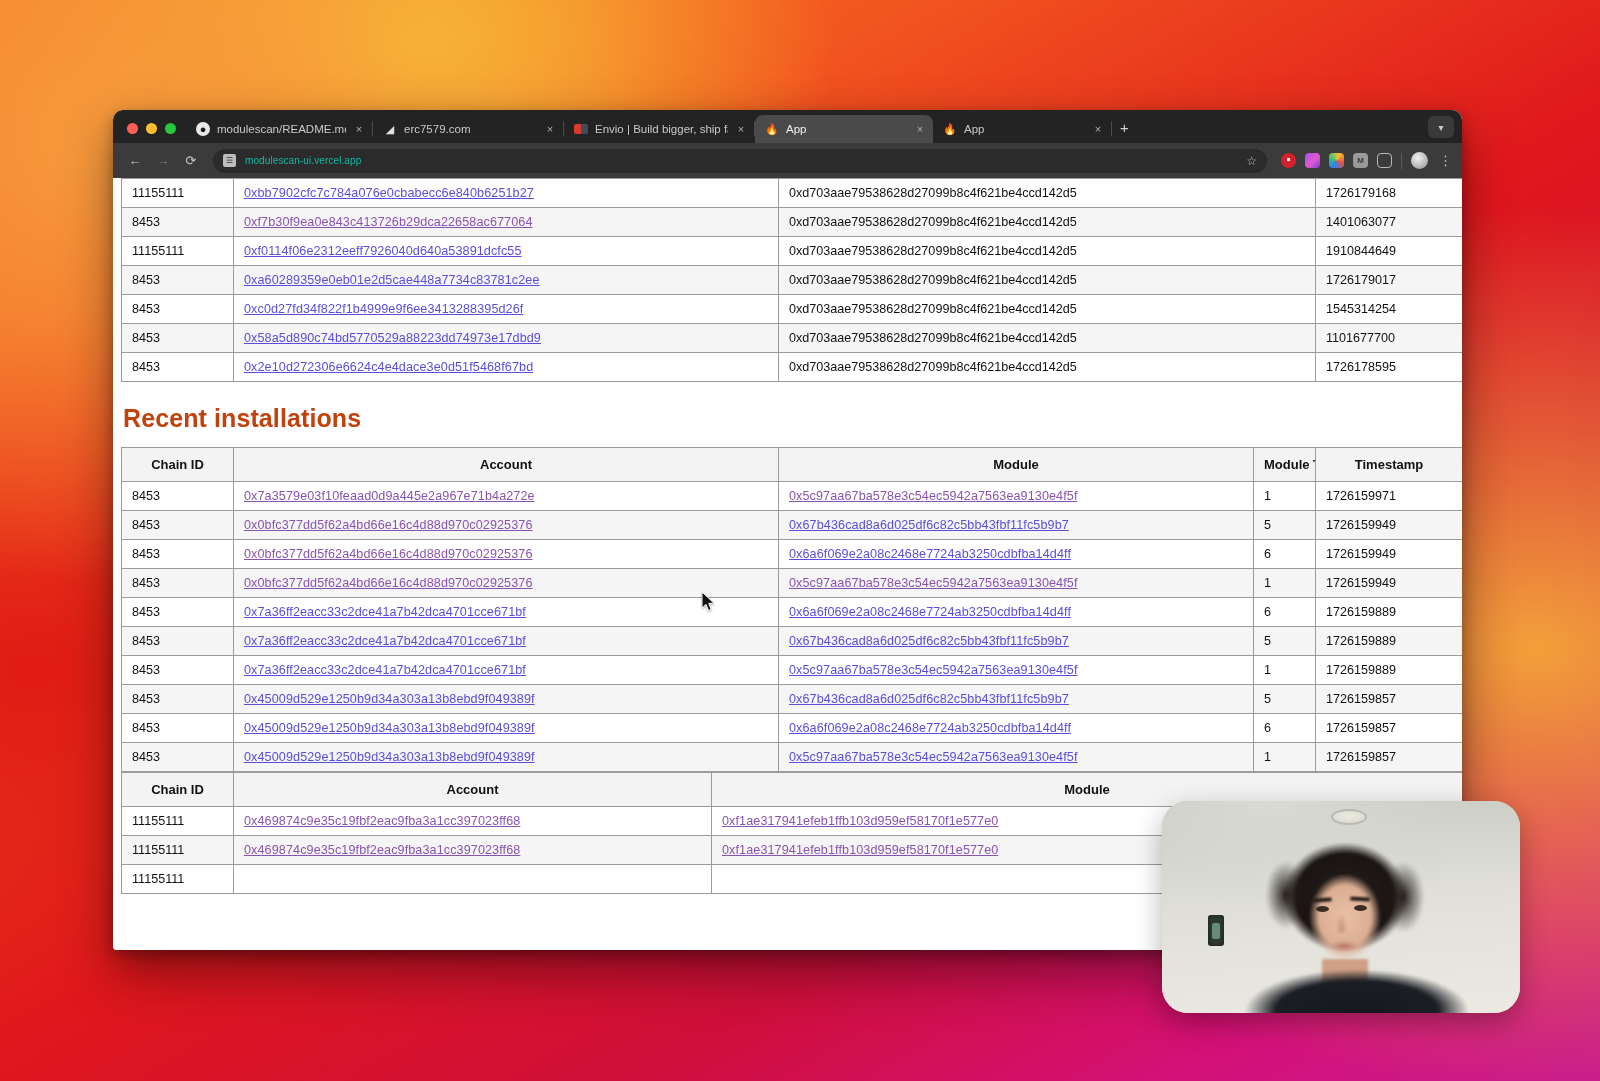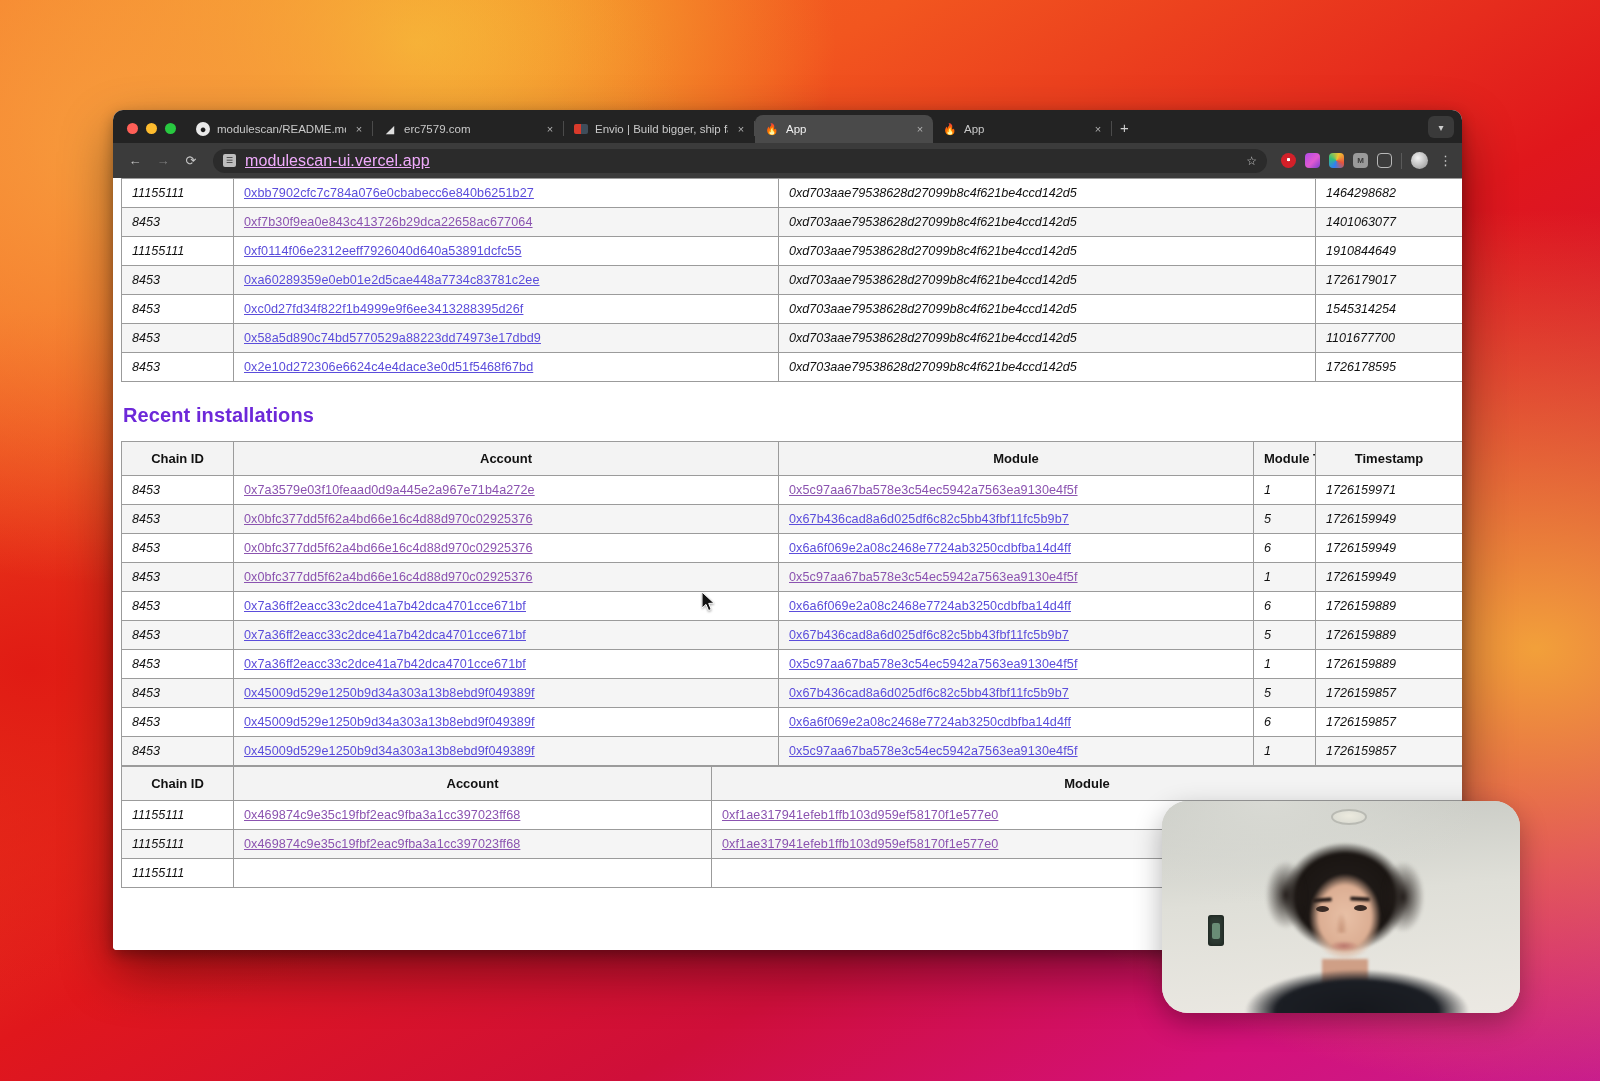--- a/index.html
+++ b/index.html
@@ -83,21 +83,21 @@
   .omnibox {
     flex: 1 1 auto; height: 24px; margin: 0 8px 0 6px;
     background: #2b2b2b; border-radius: 13px;
     display: flex; align-items: center; padding: 0 10px; gap: 9px;
     position: relative;
   }
   .omnibox .siteicon {
     width: 13px; height: 13px; border-radius: 2px; background: #bdbdbd;
     display:flex;align-items:center;justify-content:center;color:#2b2b2b;font-size:8px;line-height:1;
   }
-  .omnibox .urltext { font-size: 16px; color: #f0abfc; letter-spacing: .1px; text-decoration: underline; }
+  .omnibox .urltext { font-size: 10px; color: #14b8a6; letter-spacing: .1px; }
   .omnibox .star { position: absolute; right: 10px; color: #c7c7c7; font-size: 12px; }
   .exticons { display: flex; align-items: center; gap: 9px; padding-left: 2px; }
   .ext { width: 15px; height: 15px; border-radius: 4px; }
   .ext.e1 { background: radial-gradient(circle at 50% 45%, #ffffff 0 14%, #d32029 16% 100%); border-radius:50%; }
   .ext.e2 { background: linear-gradient(135deg,#b14ae8,#e05ad0 55%,#7b3fd1); }
   .ext.e3 { background: conic-gradient(from 200deg,#2f7ef5,#35c27a,#f2c230,#e8533c,#2f7ef5); }
   .ext.e4 { background: #9a9a9a; color:#3b3b3b; font-size:8px; display:flex;align-items:center;justify-content:center;font-weight:700; }
   .ext.e5 { background: #3b3b3b; border: 1.6px solid #b8b8b8; border-radius: 4px; }
   .extsep { width:1px;height:16px;background:#5a5a5a; }
   .avatar { width:17px;height:17px;border-radius:50%;background:radial-gradient(circle at 40% 35%,#f3f3f3,#8f8f8f); }
@@ -126,24 +126,24 @@
     padding: 9px 10px;
   }
   table.dt td { height: 29px; }
   table.dt tbody tr:nth-child(even) { background: #f5f5f5; }
   table.dt tbody tr:nth-child(odd) { background: #ffffff; }
   a.hash {
     color: #5b4ddb; text-decoration: underline;
     font-size: 12.6px; letter-spacing: .1px;
   }
   a.hash.visited { color: #8b53b0; }
-  .plain { color: #111; font-style: italic; }
+  .plain { color: #111; }
 
   h2.section {
-    font-size: 20px; font-weight: 700; color: #6d28d9;
+    font-size: 25px; font-weight: 700; color: #c2410c;
     margin: 22px 0 14px 6px; letter-spacing: .1px;
   }
 
   
   .c-chain { width: 112px; }
   .c-acct  { width: 545px; }
   .c-mod   { width: 475px; }
   .c-mtype { width: 62px; }
   .c-ts    { width: 147px; }
 
@@ -312,21 +312,21 @@
           <col class="c-chain">
             <col class="c-acct">
             <col class="c-mod" style="width:537px">
             <col class="c-ts">
         </colgroup>
         <tbody>
           <tr>
             <td class="plain">11155111</td>
             <td><a class="hash" href="#">0xbb7902cfc7c784a076e0cbabecc6e840b6251b27</a></td>
             <td class="plain">0xd703aae79538628d27099b8c4f621be4ccd142d5</td>
-            <td class="plain">1464298682</td>
+            <td class="plain">1726179168</td>
           </tr>
           <tr>
             <td class="plain">8453</td>
             <td><a class="hash visited" href="#">0xf7b30f9ea0e843c413726b29dca22658ac677064</a></td>
             <td class="plain">0xd703aae79538628d27099b8c4f621be4ccd142d5</td>
             <td class="plain">1401063077</td>
           </tr>
           <tr>
             <td class="plain">11155111</td>
             <td><a class="hash" href="#">0xf0114f06e2312eeff7926040d640a53891dcfc55</a></td>

